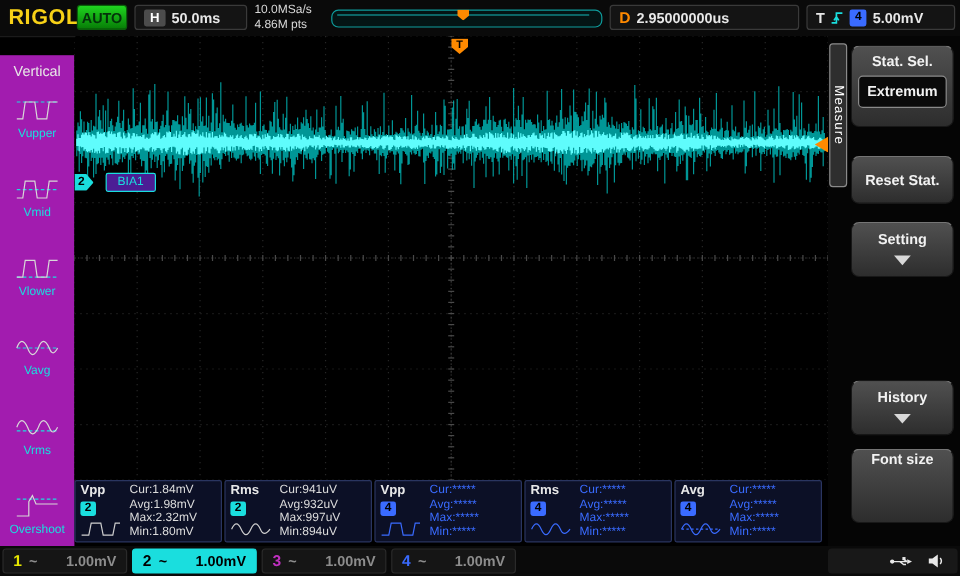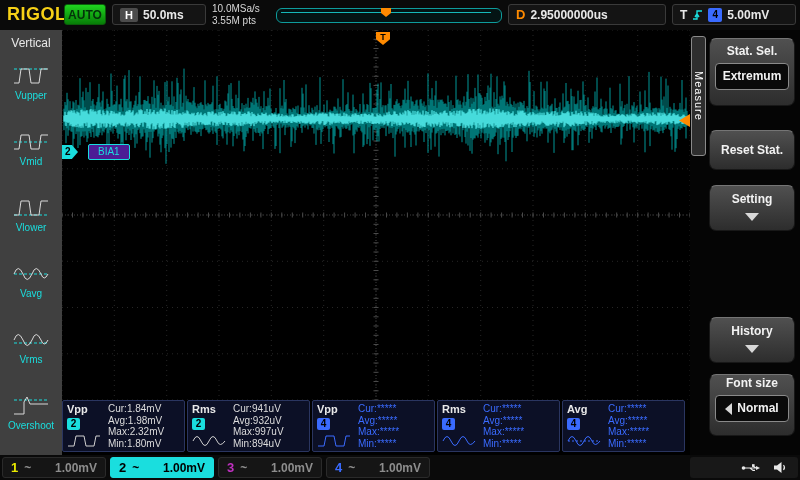--- a/index.html
+++ b/index.html
@@ -21,21 +21,21 @@
   #pos-bar svg{position:absolute;inset:0;}
   #pos-marker{position:absolute;left:104px;top:-1px;width:10px;height:9px;background:#ff8a00;
               clip-path:polygon(0 0,100% 0,100% 55%,50% 100%,0 55%);}
   #d-box{left:508px;width:158px;}
   .d-letter{color:#ff8a00;font-weight:bold;font-size:13px;}
   #t-box{left:672px;width:124px;}
   .t-badge{width:14px;height:14px;border-radius:2px;color:#000;font-size:10px;font-weight:bold;
            text-align:center;line-height:14px;background:#3a6bff;}
 
   
-  #sidebar{position:absolute;left:0;top:30px;width:62px;height:425px;background:#404040;}
+  #sidebar{position:absolute;left:0;top:46px;width:62px;height:425px;background:#a21caf;}
   #sidebar-title{text-align:center;color:#e8e8e8;font-size:12px;padding-top:6px;}
   .sb-item{position:absolute;left:0;width:62px;height:64px;text-align:center;}
   .sb-item svg{display:block;margin:5px auto 0;}
   .sb-label{color:#1adede;font-size:10px;margin-top:1px;}
 
   
   #grid{position:absolute;left:62px;top:30px;width:628px;height:370px;background:#000;}
   #grid svg{position:absolute;left:0;top:0;}
   #trig-top{position:absolute;left:314px;top:2px;width:14px;height:13px;background:#ff8a00;color:#000;
             font-size:9px;font-weight:bold;text-align:center;line-height:11px;
@@ -90,21 +90,21 @@
   <div id="brand">RIGOL</div>
   <div class="tb-box" id="auto-btn">
     <span>AUTO</span>
   </div>
   <div class="tb-box" id="h-box">
     <span class="h-badge">H</span>
     <span class="tb-val">50.0ms</span>
   </div>
   <div id="rate-block">
     <div>10.0MSa/s</div>
-    <div>3.55M pts</div>
+    <div>4.86M pts</div>
   </div>
   <div id="pos-bar">
     <svg id="pos-wave" width="222" height="11">
         <polyline points="4,3.5 11,3.5 18,3.5 25,3.5 32,3.5 39,3.5 46,3.5 53,3.5 60,3.5 67,3.5 74,3.5 81,3.5 88,3.5 95,3.5 102,3.5 109,3.5 116,3.5 123,3.5 130,3.5 137,3.5 144,3.5 151,3.5 158,3.5 165,3.5 172,3.5 179,3.5 186,3.5 193,3.5 200,3.5 207,3.5 214,3.5 " stroke="#15b8b8" fill="none" stroke-width="1"></polyline>
       </svg>
     <div id="pos-marker"></div>
   </div>
   <div class="tb-box" id="d-box">
     <span class="d-letter">D</span>
     <span class="tb-val">2.95000000us</span>
@@ -394,24 +394,20 @@
   </div>
 
 
   <div class="menu-btn" style="top:287px;height:46px;padding-top:6px">
     <span>History</span>
     <div class="arr-down"></div>
   </div>
 
   <div class="menu-btn" style="top:344px;height:62px;padding-top:1px">
     <span>Font size</span>
-    <div class="inner-box">
-      <span class="arr-left"></span>
-      <span>Normal</span>
-    </div>
   </div>
 </div>
 
 <div id="bottombar">
   <div class="ch-box" style="left:2px">
     <span class="ch-num" style="color: rgb(232, 232, 0);">1</span>
     <span class="ch-coupling" style="color: rgb(141, 141, 141);">~</span>
     <span class="ch-scale" style="color: rgb(141, 141, 141);">1.00mV</span>
   </div>
   <div class="ch-box" style="left: 110px; background: rgb(26, 222, 222); border-color: rgb(26, 222, 222); color: rgb(0, 0, 0);">

